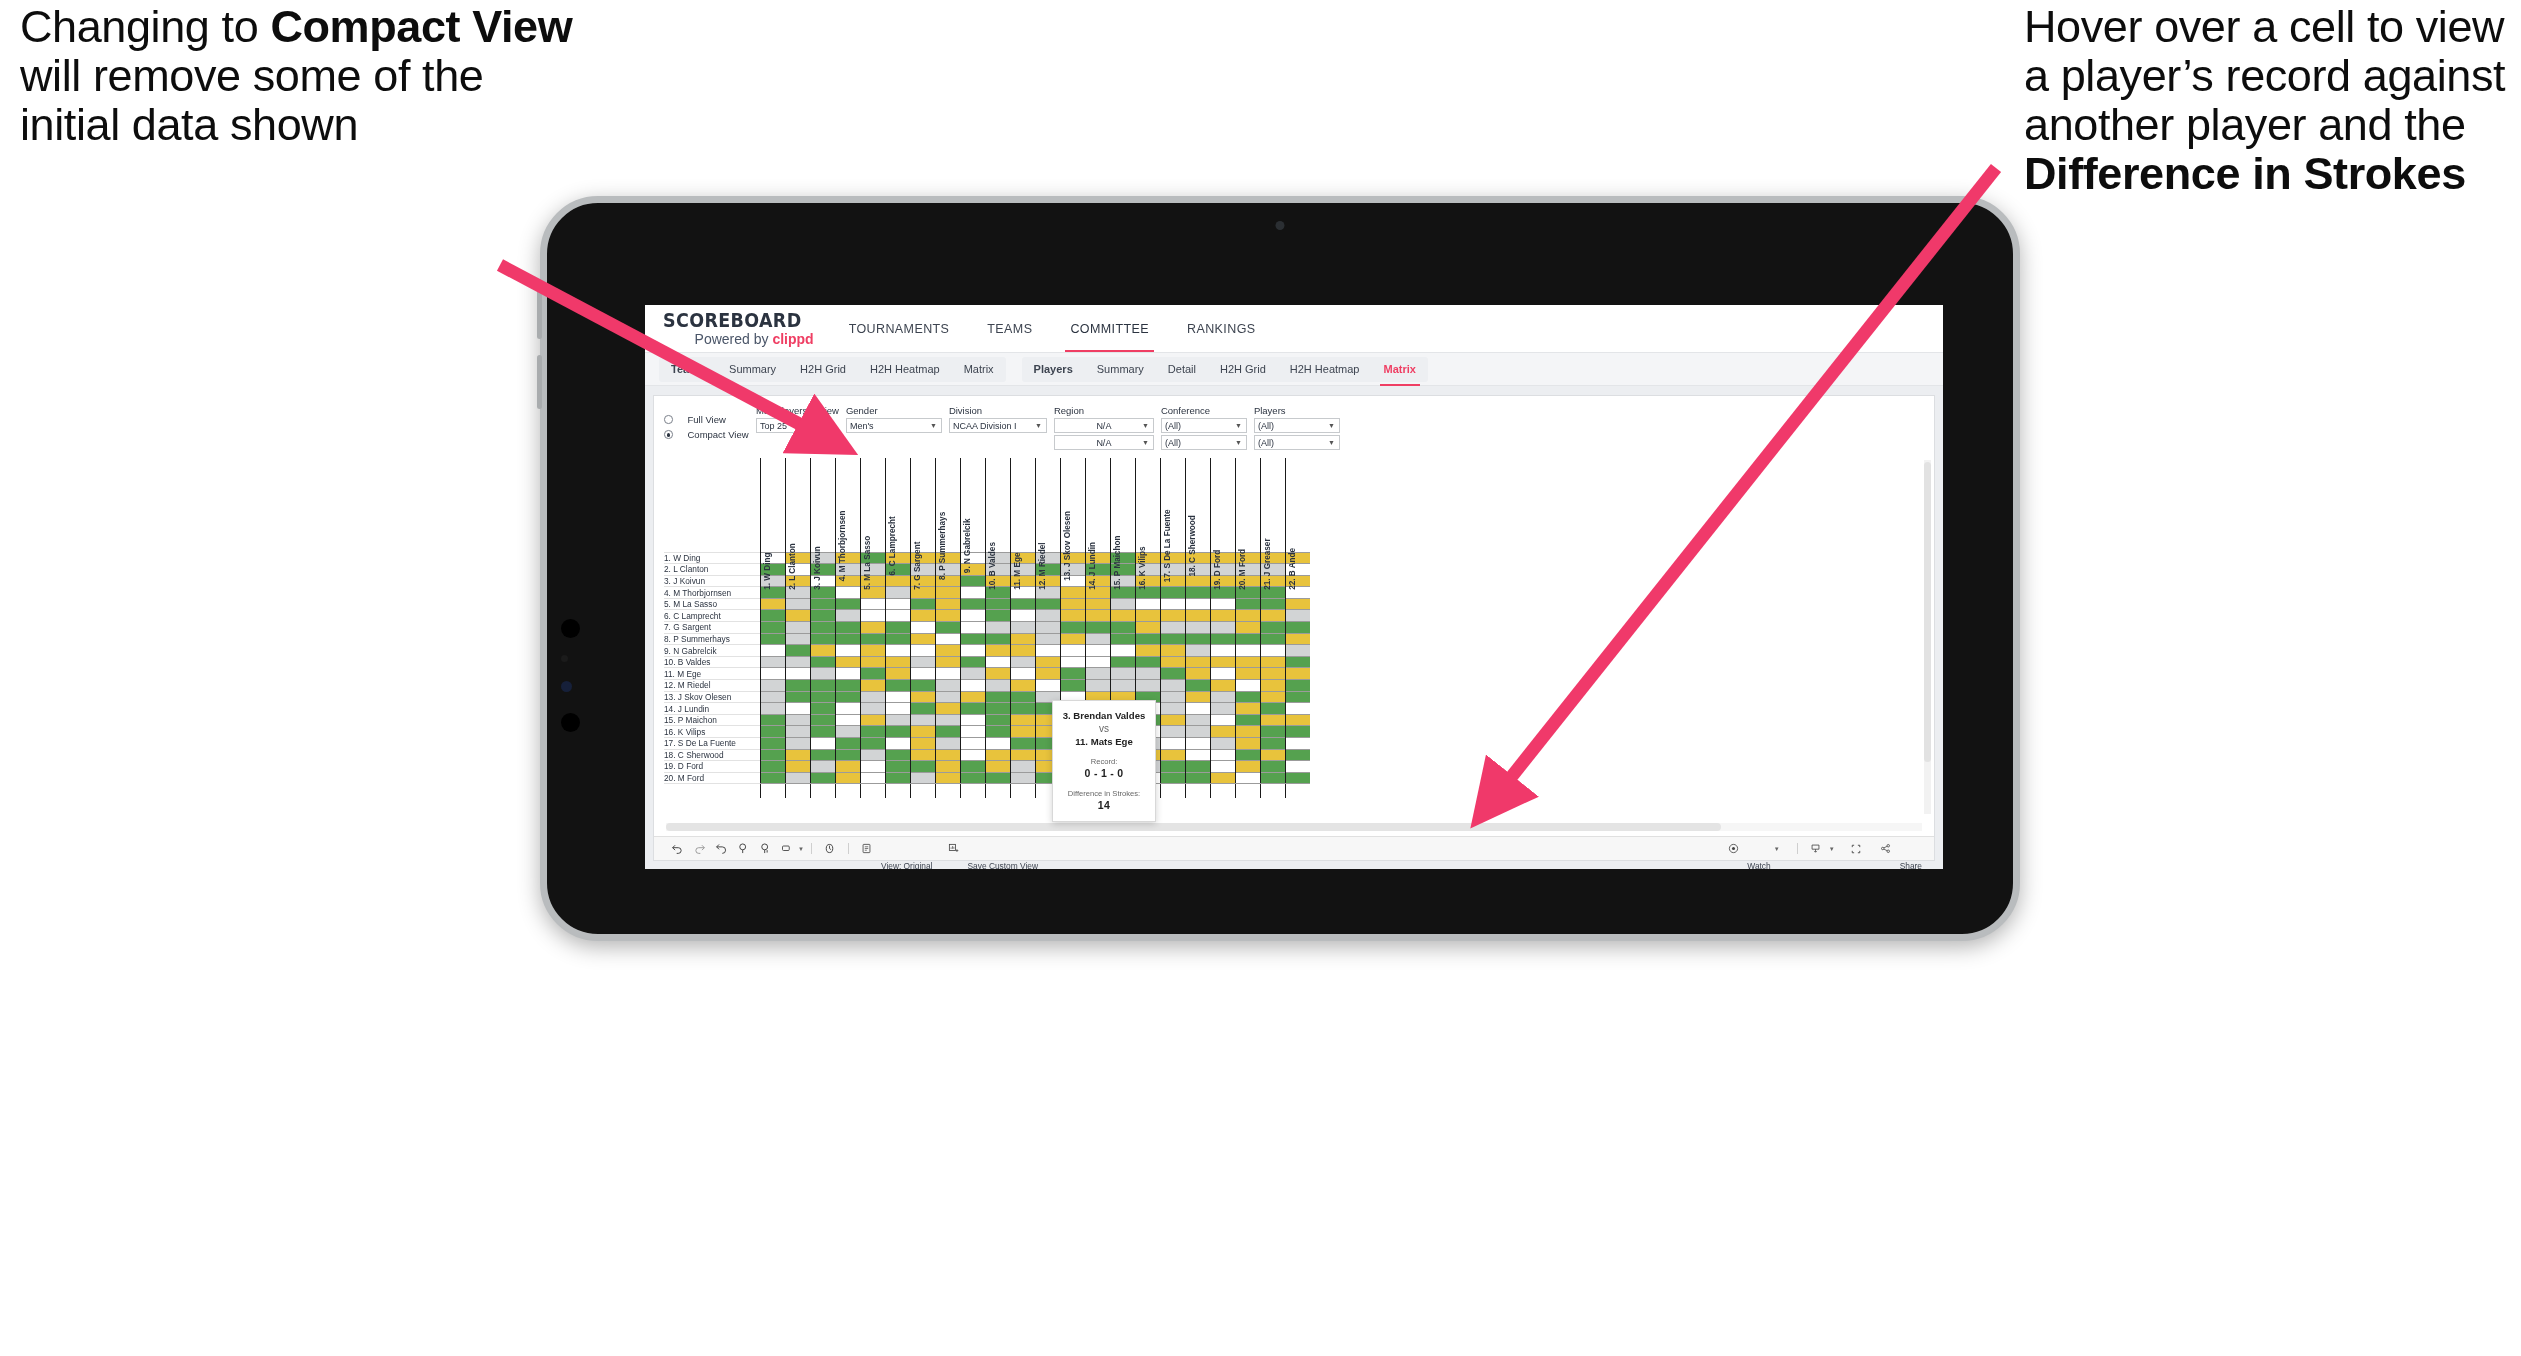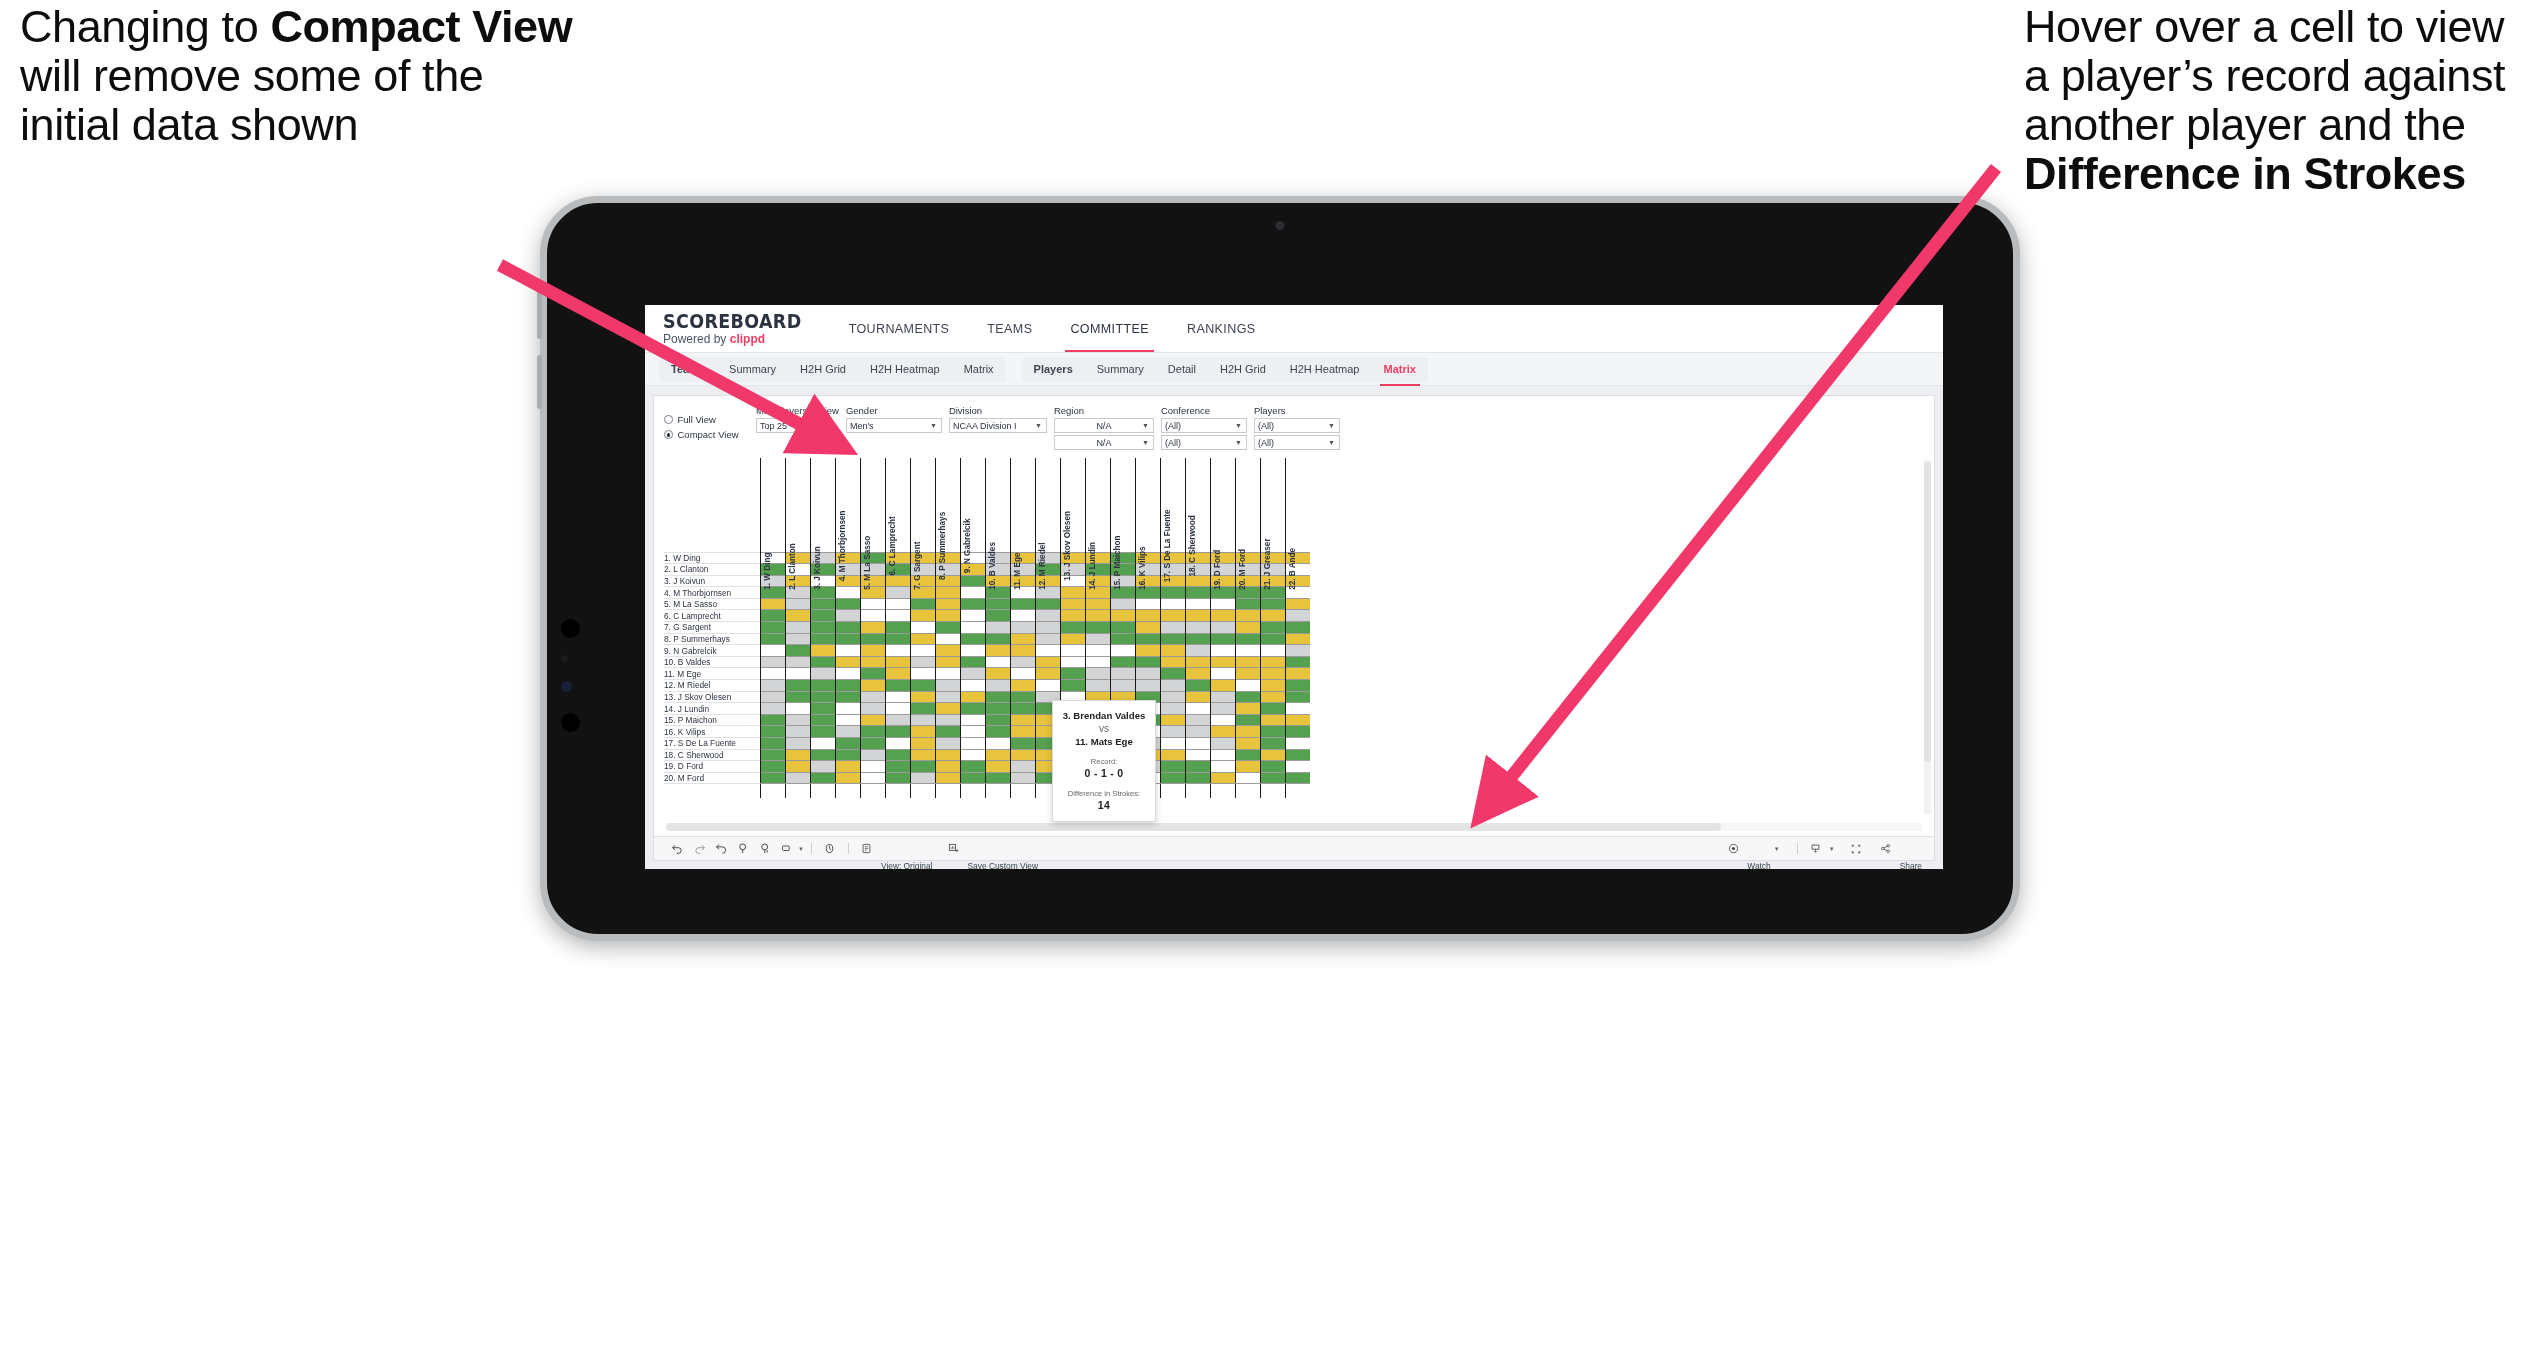--- a/index.html
+++ b/index.html
@@ -60,21 +60,21 @@
     height: 48px; background: #ffffff; display: flex; align-items: center;
     border-bottom: 1px solid #e3e5e8; position: relative;
   }
   #logo-wrap { padding: 0 16px 0 18px; display: flex; flex-direction: column; justify-content: center; }
   #logo-main {
     font-family: "DejaVu Sans", sans-serif;
     font-weight: 700; font-size: 19px; letter-spacing: 0.4px;
     color: #2b3340; line-height: 1;
     transform: scaleX(0.92); transform-origin: left center;
   }
-  #logo-sub { font-size: 12px; color: #4a5568; margin-top: 2px; line-height: 1; }
+  #logo-sub { font-size: 14px; color: #4a5568; margin-top: 2px; line-height: 1; text-align: right; }
   #logo-sub .clippd { color: #ef3e63; font-weight: 700; }
   .topnav { display: flex; align-items: center; height: 100%; }
   .topnav-item {
     font-size: 12.5px; color: #3d4450; letter-spacing: .4px;
     padding: 0 19px; height: 100%; display: flex; align-items: center;
     position: relative; cursor: pointer;
   }
   .topnav-item.active { color: #2b3340; }
   .topnav-item.active::after {
     content: ""; position: absolute; left: 14px; right: 14px; bottom: 0;
@@ -101,21 +101,21 @@
   
   #panel {
     position: absolute; left: 8px; top: 90px; right: 8px; bottom: 8px;
     background: #ffffff; border: 1px solid #dcdee1;
     display: flex; flex-direction: column;
   }
 
   
   #filters { display: flex; padding: 9px 8px 6px 10px; gap: 0; align-items: flex-start; }
   .viewtoggle { width: 92px; padding-top: 9px; }
-  .radio-row { display: flex; align-items: center; gap: 5px; margin-bottom: 4px; font-size: 9.5px; color: #2b3340; cursor: pointer; }
+  .radio-row { display: flex; align-items: center; gap: 15px; margin-bottom: 4px; font-size: 9.5px; color: #2b3340; cursor: pointer; }
   .radio { width: 8.5px; height: 8.5px; border-radius: 50%; border: 1px solid #7a808a; background: #fff; position: relative; flex: none; }
   .radio.on::after { content: ""; position: absolute; left: 1.7px; top: 1.7px; width: 3.6px; height: 3.6px; border-radius: 50%; background: #2b3340; }
   .filt { margin-right: 7px; }
   .filt-label { font-size: 9.5px; color: #2b3340; margin-bottom: 2px; white-space: nowrap; }
   .sel {
     height: 15px; background: #fff; border: 1px solid #c7cacd;
     font-size: 9px; color: #2b3340; display: flex; align-items: center;
     padding: 0 3px; position: relative; margin-bottom: 2px;
   }
   .sel .caret { position: absolute; right: 4px; font-size: 7px; color: #555; line-height: 1; }

